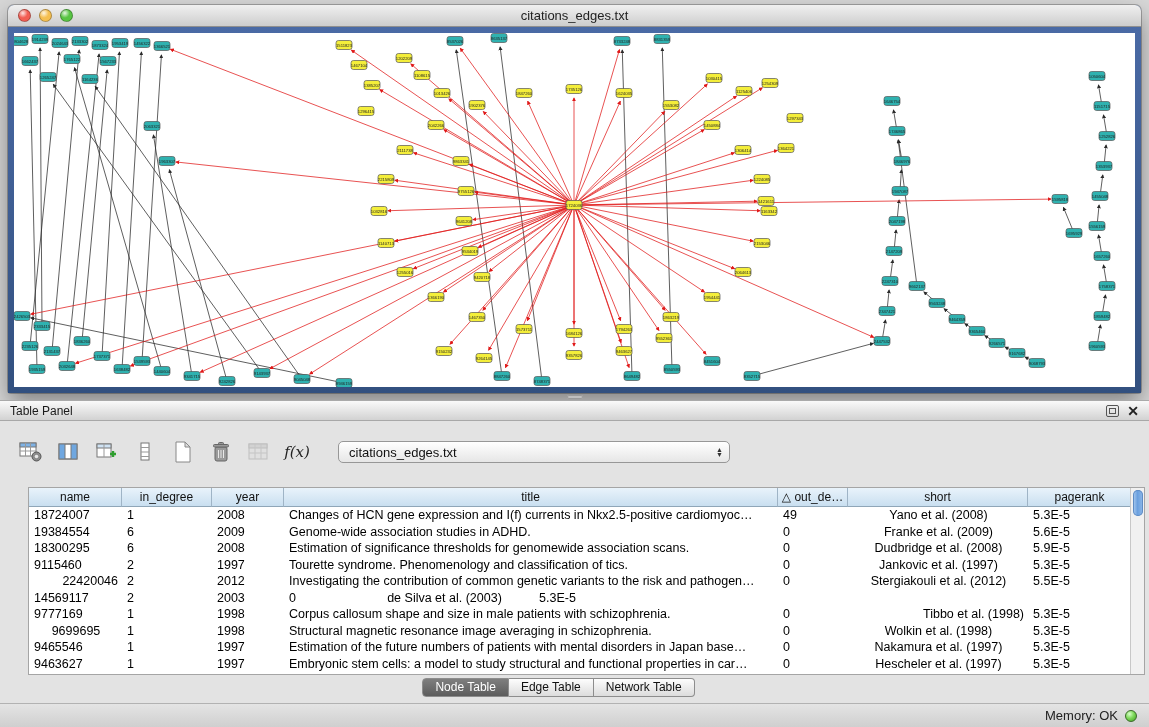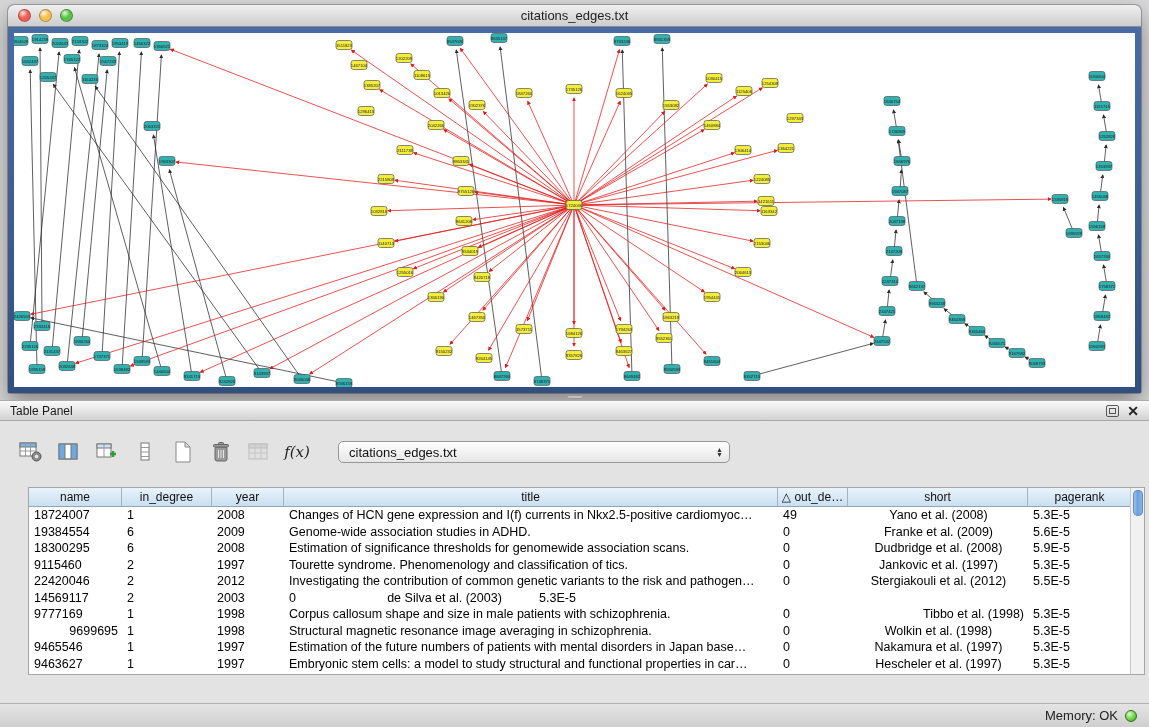--- a/index.html
+++ b/index.html
@@ -843,21 +843,21 @@
             <div class="tr">
               <div class="td" style="width: 93px; text-align: left;">9115460</div>
               <div class="td" style="width: 90px; text-align: left;">2</div>
               <div class="td" style="width: 72px; text-align: left;">1997</div>
               <div class="td" style="width: 494px; text-align: left;">Tourette syndrome. Phenomenology and classification of tics.</div>
               <div class="td" style="width: 70px; text-align: left;">0</div>
               <div class="td" style="width: 180px; text-align: center;">Jankovic et al. (1997)</div>
               <div class="td" style="width: 104px; text-align: left;">5.3E-5</div>
             </div>
             <div class="tr">
-              <div class="td" style="width: 93px; text-align: left;">22420046</div>
+              <div class="td" style="width: 93px; text-align: right;">22420046</div>
               <div class="td" style="width: 90px; text-align: left;">2</div>
               <div class="td" style="width: 72px; text-align: left;">2012</div>
               <div class="td" style="width: 494px; text-align: left;">Investigating the contribution of common genetic variants to the risk and pathogen…</div>
               <div class="td" style="width: 70px; text-align: left;">0</div>
               <div class="td" style="width: 180px; text-align: center;">Stergiakouli et al. (2012)</div>
               <div class="td" style="width: 104px; text-align: left;">5.5E-5</div>
             </div>
             <div class="tr">
               <div class="td" style="width: 93px; text-align: left;">14569117</div>
               <div class="td" style="width: 90px; text-align: left;">2</div>
@@ -869,21 +869,21 @@
             <div class="tr">
               <div class="td" style="width: 93px; text-align: left;">9777169</div>
               <div class="td" style="width: 90px; text-align: left;">1</div>
               <div class="td" style="width: 72px; text-align: left;">1998</div>
               <div class="td" style="width: 494px; text-align: left;">Corpus callosum shape and size in male patients with schizophrenia.</div>
               <div class="td" style="width: 70px; text-align: left;">0</div>
               <div class="td" style="width: 180px; text-align: right;">Tibbo et al. (1998)</div>
               <div class="td" style="width: 104px; text-align: left;">5.3E-5</div>
             </div>
             <div class="tr">
-              <div class="td" style="width: 93px; text-align: right;">9699695</div>
+              <div class="td" style="width: 93px; text-align: center;">9699695</div>
               <div class="td" style="width: 90px; text-align: left;">1</div>
               <div class="td" style="width: 72px; text-align: left;">1998</div>
               <div class="td" style="width: 494px; text-align: left;">Structural magnetic resonance image averaging in schizophrenia.</div>
               <div class="td" style="width: 70px; text-align: left;">0</div>
               <div class="td" style="width: 180px; text-align: center;">Wolkin et al. (1998)</div>
               <div class="td" style="width: 104px; text-align: left;">5.3E-5</div>
             </div>
             <div class="tr">
               <div class="td" style="width: 93px; text-align: left;">9465546</div>
               <div class="td" style="width: 90px; text-align: left;">1</div>
@@ -903,18 +903,23 @@
               <div class="td" style="width: 104px; text-align: left;">5.3E-5</div>
             </div>
           </div>
       </div>
       <div class="vscroll">
         <div class="vthumb"></div>
       </div>
     </div>
   </div>
 
+  <div class="tabs">
+      <div class="tab sel">Node Table</div>
+      <div class="tab">Edge Table</div>
+      <div class="tab">Network Table</div>
+    </div>
 </div>
 
 <div class="statusbar">
   <span class="mem">Memory: OK</span>
   <span class="mem-dot"></span>
 </div>
 
 </body></html>

